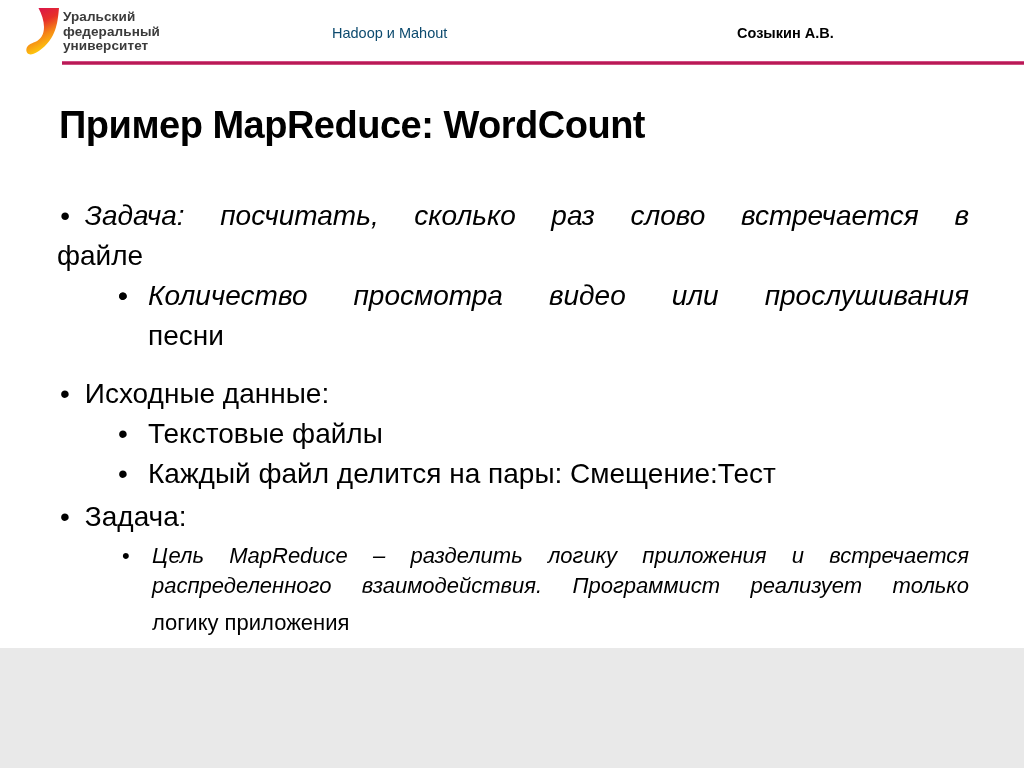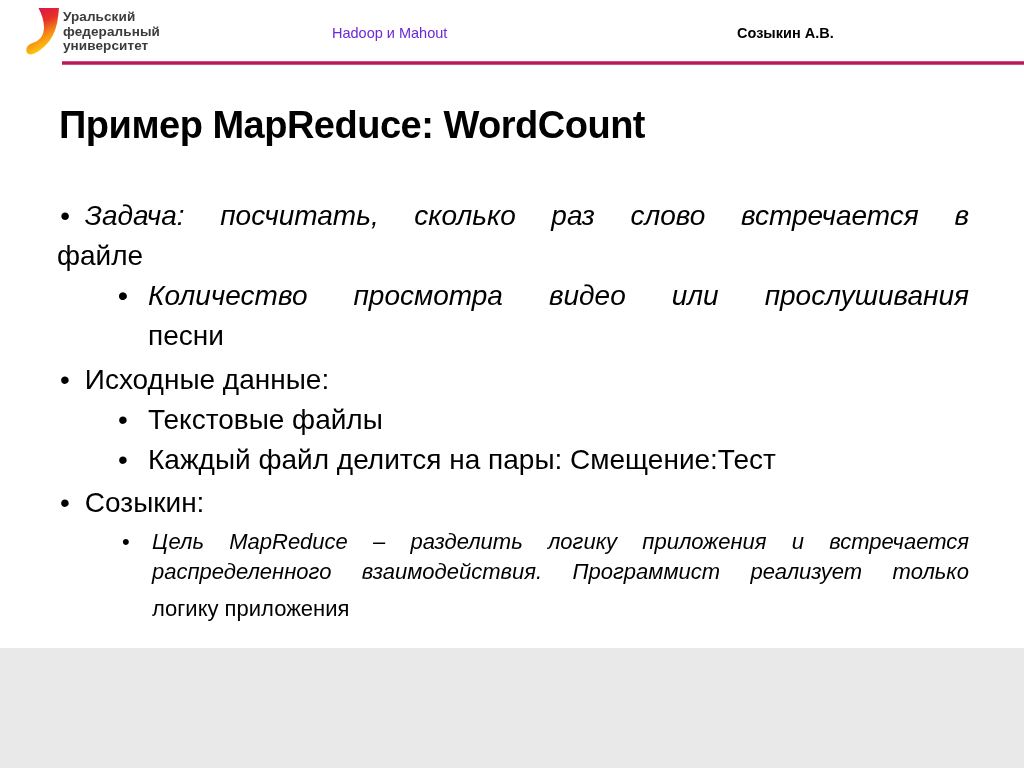--- a/index.html
+++ b/index.html
@@ -9,41 +9,41 @@
     font-family:"Liberation Sans", sans-serif; color:#000;
   }
 
   
   .logo-mark { position:absolute; left:23px; top:7px; width:37px; height:50px; }
   .logo-text {
     position:absolute; left:63px; top:10px;
     font-size:13.5px; font-weight:700; line-height:14.5px; color:#3b3b3b;
     letter-spacing:0.1px;
   }
-  .header-course { position:absolute; left:332px; top:25px; font-size:14.5px; color:#6d28d9; }
+  .header-course { position:absolute; left:332px; top:25px; font-size:14.5px; color:#0c4a6e; }
   .header-author { position:absolute; left:737px; top:25px; font-size:14.5px; font-weight:700; color:#000; }
   .header-rule {
     position:absolute; left:62px; top:61px; width:962px; height:4px;
     background:linear-gradient(180deg,#e0669c 0%, #b00a48 45%, #c22860 78%, #e087ae 100%);
   }
 
   
   .slide-title {
     position:absolute; left:59px; top:104px;
     font-size:38px; font-weight:700; letter-spacing:-0.5px;text-align:right;
   }
 
   
   .body { position:absolute; left:57px; top:196px; width:912px;
           font-size:28px; line-height:40px; }
   .jlast { text-align:justify; text-align-last:justify;font-style:italic; }
   .b1 .blt-inline { margin-left:3px; margin-right:15px; }
   .b2 { position:relative; padding-left:91px; }
   .b2 .blt { position:absolute; left:61px; top:0; }
-  .m4 { margin-top:4px; }
+  .m4 { margin-top:18px; }
   .m7 { margin-top:3px; }
   .b3 { position:relative; padding-left:95px; font-size:22px; line-height:30px; margin-top:4px; }
   .b3 .blt { position:absolute; left:65px; top:0; }
   .b3 .rest { margin-top:7px; }
 
   
   .page-num { position:absolute; right:66px; top:721px; font-size:15px; color:#4d7c0f; }
 </style>
 </head>
 <body>
@@ -98,21 +98,21 @@
     <div class="b2">
       <span class="blt">•</span>
       <span>Текстовые файлы</span>
     </div>
 
     <div class="b2">
       <span class="blt">•</span>
       <span>Каждый файл делится на пары: Смещение:Тест</span>
     </div>
 
-    <div class="b1 m7"><span class="blt-inline">•</span><span>Созыкин:</span></div>
+    <div class="b1 m7"><span class="blt-inline">•</span><span>Задача:</span></div>
 
     <div class="b3">
       <span class="blt">•</span>
       <div class="jlast">Цель MapReduce – разделить логику приложения и встречается</div>
       <div class="jlast">распределенного взаимодействия. Программист реализует только</div>
       <div class="rest">логику приложения</div>
     </div>
 
   </div>
 

